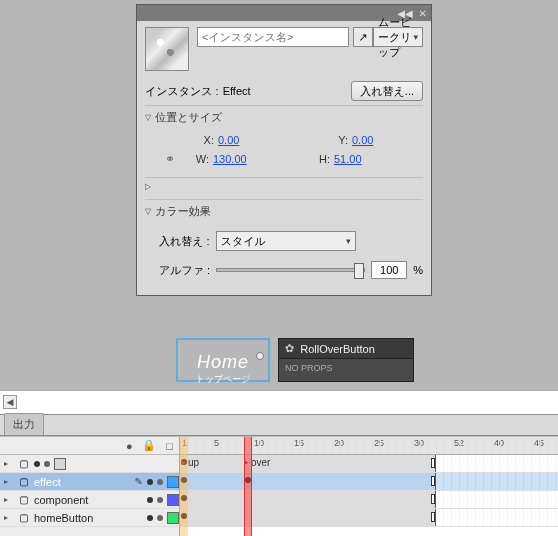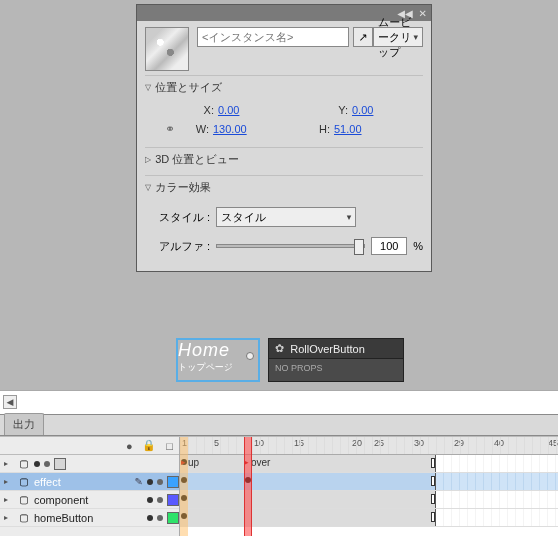--- a/index.html
+++ b/index.html
@@ -40,21 +40,21 @@
 .link-icon { width: 22px; height: 14px; color: #666; display:flex; align-items:center; justify-content:center; font-size:12px; }
 
 .style-row { display:flex; align-items:center; gap:6px; padding: 6px 0 2px 0; }
 .style-dd { flex:1; max-width: 140px; }
 .alpha-row { display:flex; align-items:center; gap:6px; padding: 8px 0 2px 0; }
 .slider { flex:1; height:4px; background:#bbb; border:1px solid #888; position:relative; }
 .slider-thumb { position:absolute; right:0; top:-6px; width:10px; height:16px; background:#eee; border:1px solid #666; }
 .num-box { width:36px; height:18px; border:1px solid #888; background:#fff; text-align:center; }
 
 .stage-items { position:absolute; left:176px; top:338px; display:flex; gap:8px; }
-.stage-home { width:84px; height:44px; border:2px solid #59aee6; background:#b7b7b7; color:#fff; padding:0; font-family: Georgia, serif; }
+.stage-home { width:94px; height:44px; border:2px solid #59aee6; background:#b7b7b7; color:#fff; padding:12px; font-family: Georgia, serif; text-align: center; }
 .stage-home .t1 { font-size:18px; font-style:italic; letter-spacing:1px; color:#fff; }
 .stage-home .t2 { font-size:9px; color:#fff; }
 .stage-home .circ { position:absolute; width:8px; height:8px; border:1px solid #777; border-radius:50%; background:#eee; right:4px; top:12px; }
 .stage-rob { width:136px; background:#4a4a4a; border:1px solid #222; color:#ccc; padding:0; }
 .rob-head { display:flex; align-items:center; gap:6px; padding:3px 6px; background:#3a3a3a; border-bottom:1px solid #222; }
 .rob-body { padding:4px 6px; font-size:9px; color:#aaa; }
 
 
 .bottom-bg { position:absolute; left:0; top:390px; right:0; height:24px; background:#fff; border-top:1px solid #aaa; }
 .scroll-left { position:absolute; left:3px; top:395px; width:14px; height:14px; border:1px solid #999; background:#eee; display:flex; align-items:center; justify-content:center; font-size:9px; color:#555; cursor:pointer;}
@@ -108,20 +108,26 @@
           <input class="text" placeholder="&lt;インスタンス名&gt;" style="">
           <div class="icon-btn">↗</div>
         </div>
         <div class="dropdown">
           <span>ムービークリップ</span>
           <div class="dd-arrow">▾</div>
         </div>
       </div>
     </div>
 
+    <div class="inst-row">
+      <span>インスタンス :</span>
+      <span>Effect</span>
+      <div class="spacer"></div>
+      <button class="btn">入れ替え...</button>
+    </div>
 
     <div class="section">
       <div class="section-head">
         <span class="tri">▽</span>
         <span>位置とサイズ</span>
       </div>
       <div class="section-body">
         <div class="coord-row">
           <div class="seg" style="justify-content:center">
             <span class="coord-label">X:</span>
@@ -142,32 +148,31 @@
             <span class="coord-label">H:</span>
             <span class="coord-val">51.00</span>
           </div>
         </div>
       </div>
     </div>
 
     <div class="section">
       <div class="section-head">
         <span class="tri">▷</span>
-        <span>3D 位置とビュー</span>
       </div>
     </div>
 
     <div class="section">
       <div class="section-head">
         <span class="tri">▽</span>
         <span>カラー効果</span>
       </div>
       <div class="section-body">
         <div class="style-row">
-          <span>スタイル :</span>
+          <span>入れ替え :</span>
           <div class="dropdown style-dd">
             <span>スタイル</span>
             <div class="dd-arrow">▾</div>
           </div>
         </div>
         <div class="alpha-row">
           <span>アルファ :</span>
           <div class="slider">
               <div class="slider-thumb"></div>
             </div>
@@ -248,31 +253,31 @@
     <div class="ruler" id="ruler">
         <div class="tick" style="left: 0px;"></div>
         <div class="num" style="left: 2px;">1</div>
         <div class="tick" style="left: 32px;"></div>
         <div class="num" style="left: 34px;">5</div>
         <div class="tick" style="left: 72px;"></div>
         <div class="num" style="left: 74px;">10</div>
         <div class="tick" style="left: 112px;"></div>
         <div class="num" style="left: 114px;">15</div>
         <div class="tick" style="left: 152px;"></div>
-        <div class="num" style="left: 172px;">20</div>
+        <div class="num" style="left: 154px;">20</div>
         <div class="tick" style="left: 192px;"></div>
         <div class="num" style="left: 194px;">25</div>
         <div class="tick" style="left: 232px;"></div>
         <div class="num" style="left: 234px;">30</div>
         <div class="tick" style="left: 272px;"></div>
-        <div class="num" style="left: 274px;">29</div>
+        <div class="num" style="left: 274px;">52</div>
         <div class="tick" style="left: 312px;"></div>
         <div class="num" style="left: 314px;">40</div>
         <div class="tick" style="left: 352px;"></div>
-        <div class="num" style="left: 368px;">45</div>
+        <div class="num" style="left: 354px;">45</div>
         <div class="tick" style="left: 0px; border-color: rgb(221, 221, 221);"></div>
         <div class="tick" style="left: 8px; border-color: rgb(221, 221, 221);"></div>
         <div class="tick" style="left: 16px; border-color: rgb(221, 221, 221);"></div>
         <div class="tick" style="left: 24px; border-color: rgb(221, 221, 221);"></div>
         <div class="tick" style="left: 32px; border-color: rgb(221, 221, 221);"></div>
         <div class="tick" style="left: 40px; border-color: rgb(221, 221, 221);"></div>
         <div class="tick" style="left: 48px; border-color: rgb(221, 221, 221);"></div>
         <div class="tick" style="left: 56px; border-color: rgb(221, 221, 221);"></div>
         <div class="tick" style="left: 64px; border-color: rgb(221, 221, 221);"></div>
         <div class="tick" style="left: 72px; border-color: rgb(221, 221, 221);"></div>

